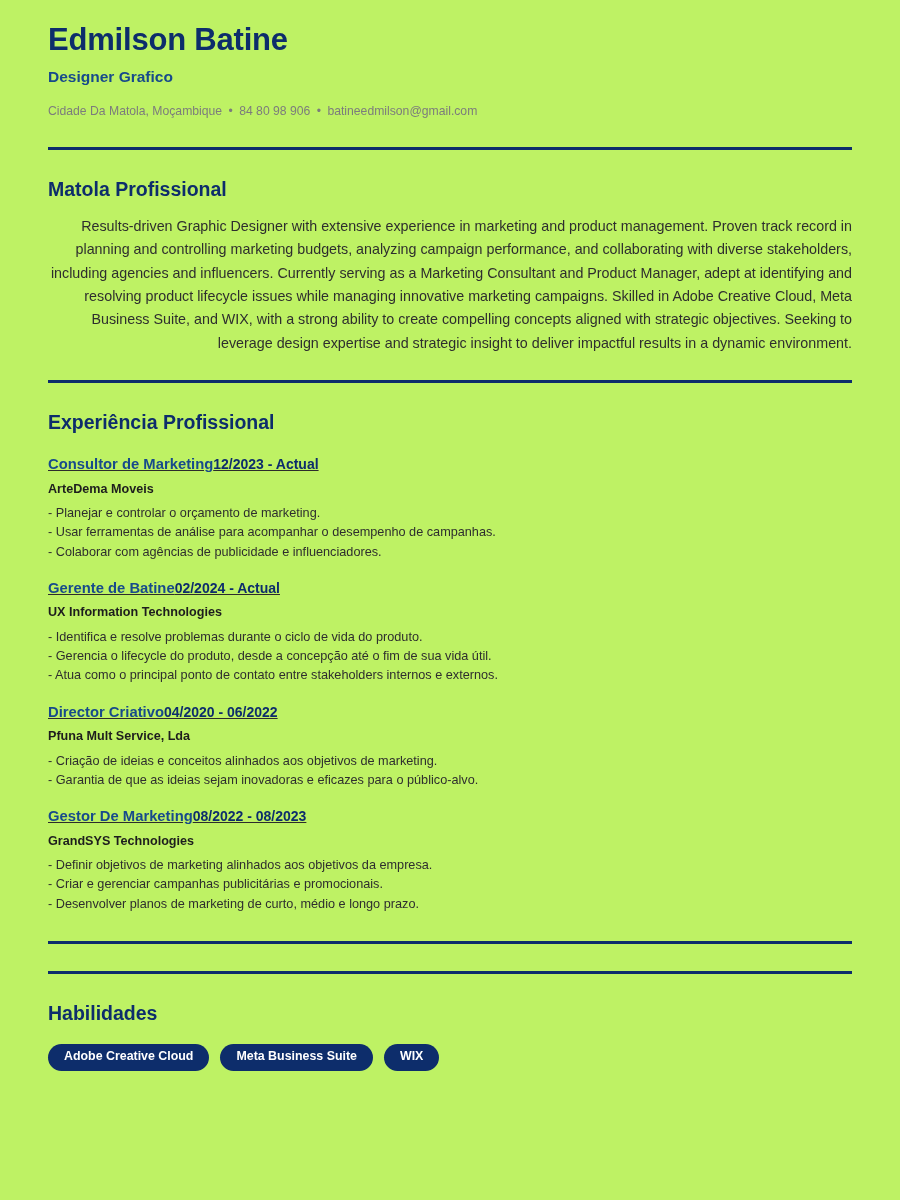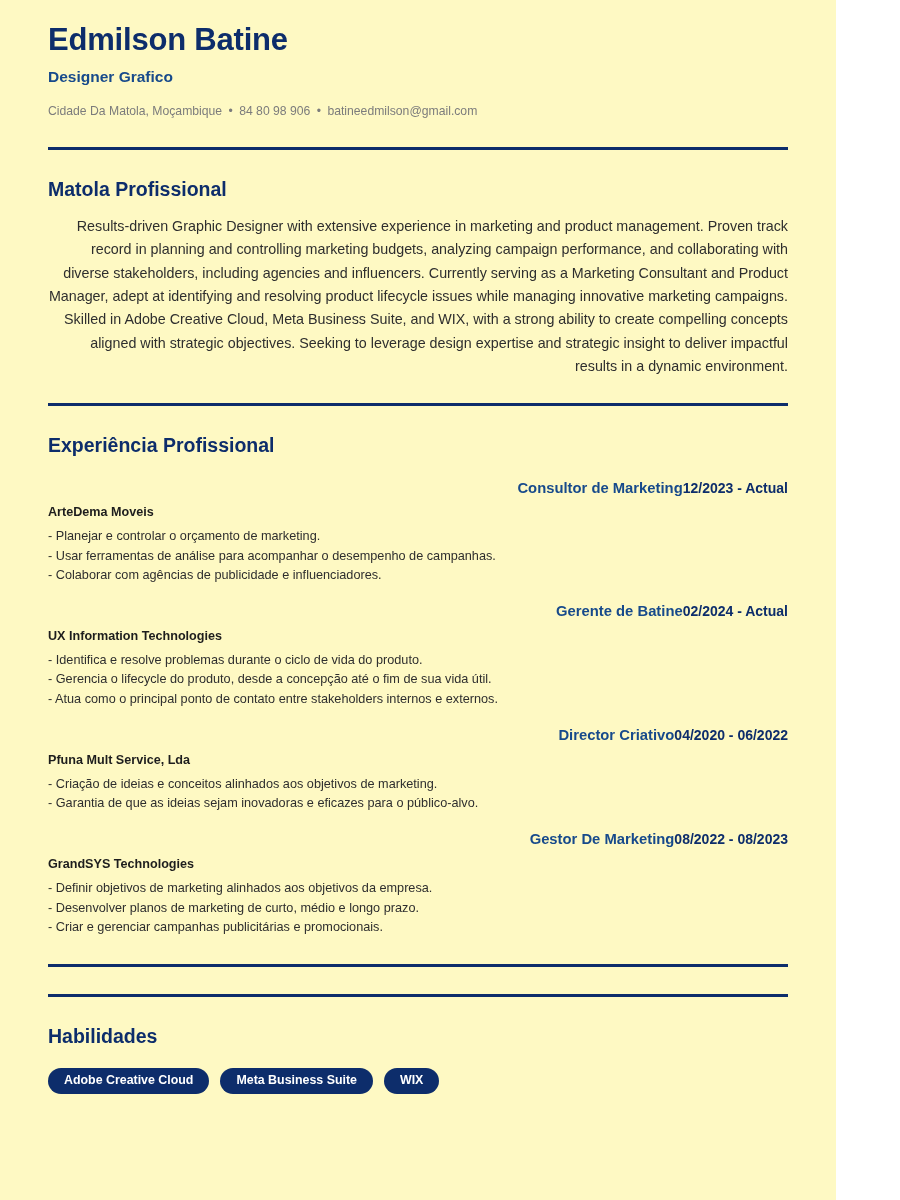--- a/index.html
+++ b/index.html
@@ -9,25 +9,25 @@
     background: #ffffff;
   }
   body {
     width: 900px;
     height: 1200px;
     font-family: "Liberation Sans", sans-serif;
     color: #2c2c2c;
     -webkit-font-smoothing: antialiased;
   }
   .page {
-    width: 836px;
+    width: 900px;
     height: 1200px;
     box-sizing: border-box;
     padding: 0 48px;
-    background: #fef9c3;
+    background: #bef264;
     position: relative;
     overflow: hidden;
   }
 
   
   .header {
     padding-top: 22px;
   }
   .name {
     font-size: 31px;
@@ -88,23 +88,24 @@
     text-align: right;
   }
 
   
   .exp-list { margin-top: 21px; }
   .exp-item { margin-bottom: 17px; }
   .exp-item:last-child { margin-bottom: 0; }
 
   .exp-head {
     display: flex;
-    justify-content: flex-end;
+    justify-content: flex-start;
     align-items: baseline;
     width: 100%;
+    text-decoration: underline;
   }
   .exp-role {
     font-size: 14.8px;
     font-weight: bold;
     color: #174a8b;
     line-height: 1.25;
   }
   .exp-dates {
     font-size: 14px;
     font-weight: bold;
@@ -234,22 +235,22 @@
       </div>
 
       <div class="exp-item">
         <div class="exp-head">
           <div class="exp-role">Gestor De Marketing</div>
           <div class="exp-dates">08/2022 - 08/2023</div>
         </div>
         <div class="exp-company">GrandSYS Technologies</div>
         <ul class="exp-bullets">
           <li>- Definir objetivos de marketing alinhados aos objetivos da empresa.</li>
+          <li>- Criar e gerenciar campanhas publicitárias e promocionais.</li>
           <li>- Desenvolver planos de marketing de curto, médio e longo prazo.</li>
-          <li>- Criar e gerenciar campanhas publicitárias e promocionais.</li>
         </ul>
       </div>
 
     </div>
   </div>
   <div class="rule rule-exp"></div>
 
   <div class="rule rule-edu"></div>
 
   <div class="section-skills">

